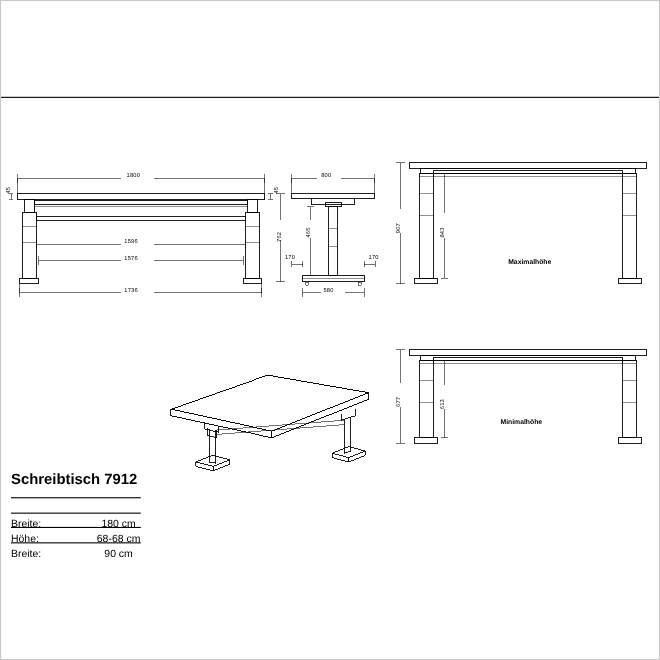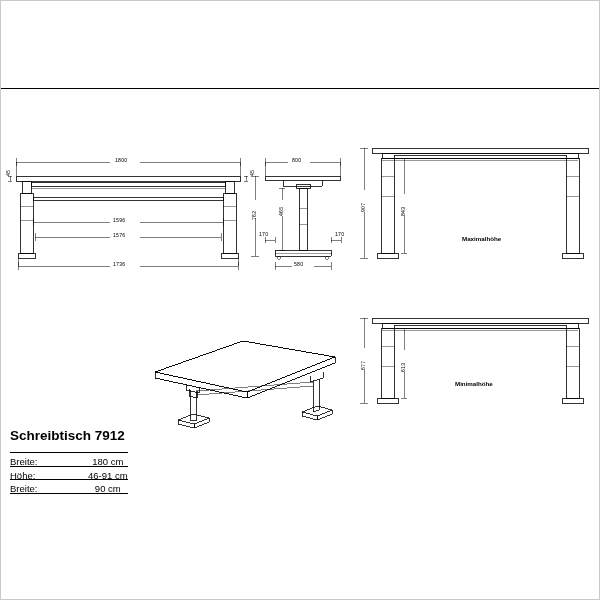--- a/index.html
+++ b/index.html
@@ -71,20 +71,21 @@
   }
   #specs {
     position: absolute;
     left: 10px;
     top: 455px;
     font-size: 9.5px;
     line-height: 13.5px;
   }
   #specs table {
     border-collapse: collapse;
+    margin-top: 15px;
   }
   #specs td {
     padding: 0;
     font-size: 9.5px;
     line-height: 13.5px;
     vertical-align: top;
     white-space: nowrap;
   }
   #specs td.k { width: 68px; }
   #specs td.v { text-align: center; padding-left: 10px; }
@@ -327,21 +328,21 @@
 
   <div id="specs">
     <table>
       <tbody>
           <tr>
         <td class="k">Breite:</td>
         <td class="v">180 cm</td>
       </tr>
       <tr>
         <td class="k">Höhe:</td>
-        <td class="v">46-91 cm</td>
+        <td class="v">68-68 cm</td>
       </tr>
       <tr>
         <td class="k">Breite:</td>
         <td class="v">90 cm</td>
       </tr>
     </tbody>
       </table>
   </div>
 
   <div class="hline" style="left:10px; top:452px; width:118px;"></div>

